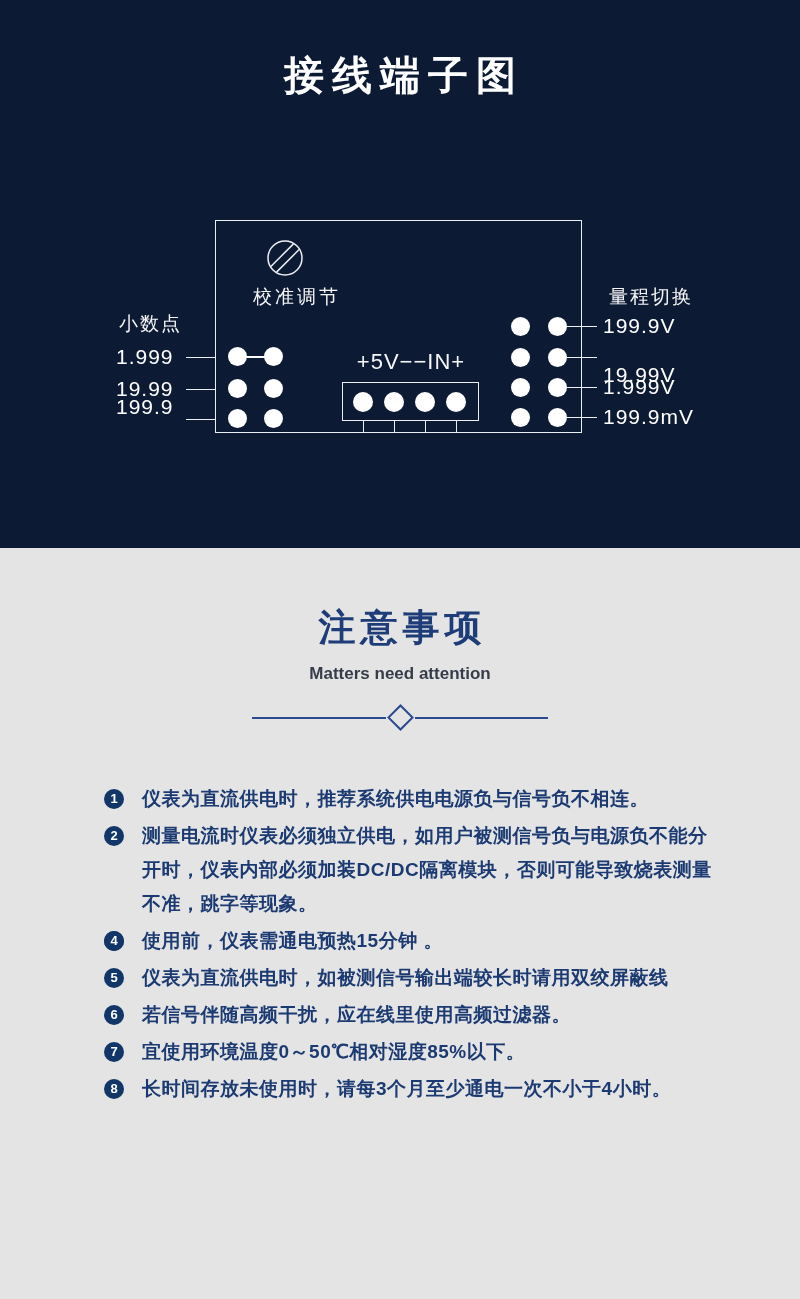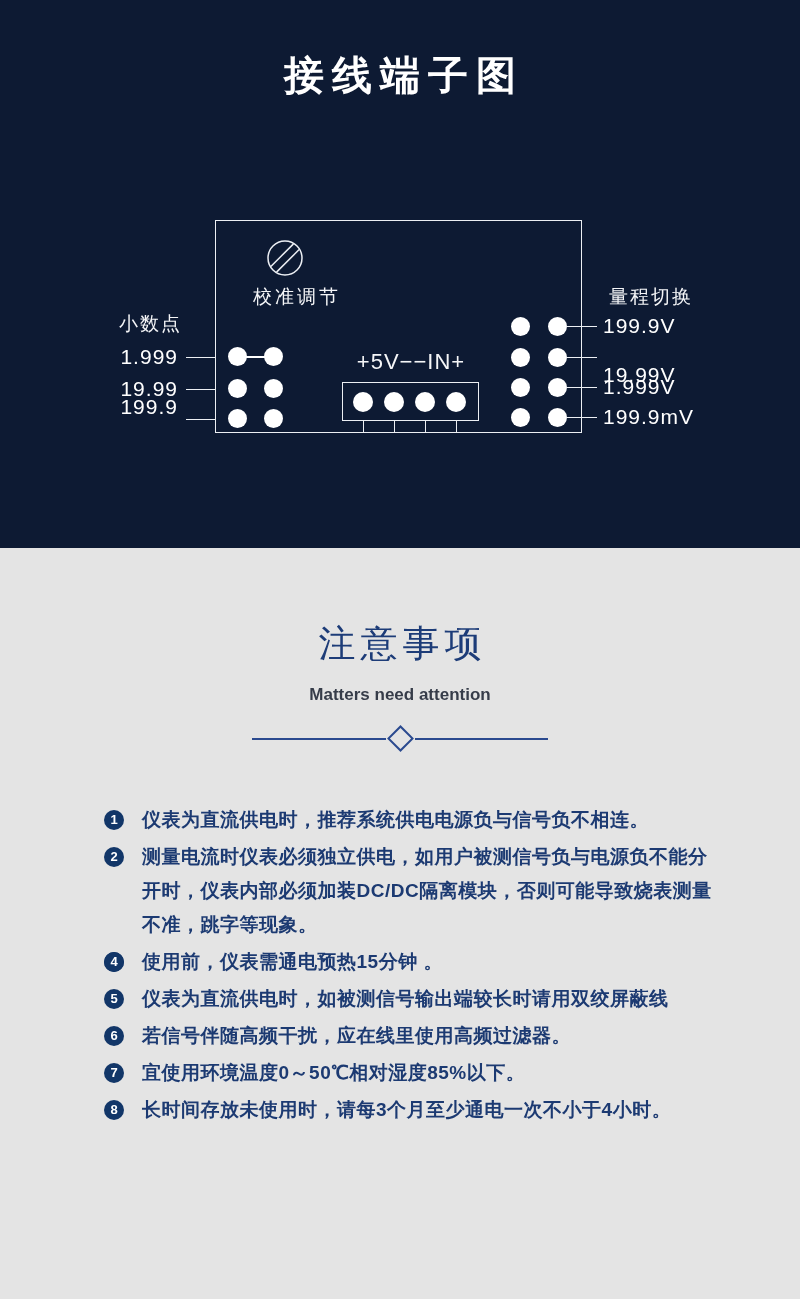--- a/index.html
+++ b/index.html
@@ -26,21 +26,21 @@
   }
   .wlabel { color:#f5f6f8; font-weight:500; }
   .calib-label  { left:231px; top:284px; width:110px; text-align:right; font-size:19px; letter-spacing:3px; }
   .dec-label    { left:119px; top:311px; font-size:19px; letter-spacing:2px; }
   .range-label  { left:609px; top:284px; font-size:19px; letter-spacing:2px; }
   .power-label  { left:337px; top:349px; width:148px; text-align:center; font-size:22px; letter-spacing:1px; }
 
   .num-label {
     color:#ffffff; font-size:21px; height:26px; line-height:26px; letter-spacing:1px;
   }
-  .num-left  { left:116px; width:62px; text-align:right; }
+  .num-left  { left:116px; width:62px; text-align:left; }
   .num-right { left:603px; text-align:left; }
 
   .leader { height:1px; background:#eceff4; }
   .leader-left  { left:186px; width:29px; }
   .leader-right { left:567px; width:30px; }
 
   .dot  { width:19px; height:19px; border-radius:50%; background:#ffffff; }
   .dot-mid { width:20px; height:20px; border-radius:50%; background:#ffffff; }
   .jumper { left:240px; top:356px; width:30px; height:2px; background:#ffffff; }
 
@@ -49,22 +49,22 @@
     border:1px solid #eceff4;
   }
   .stub { width:1px; height:12px; background:#eceff4; top:421px; }
 
   
   .bottom {
     position:absolute; left:0; top:548px; width:800px; height:751px;
     background:#e4e4e4;
   }
   .notice-title {
-    margin:16px; padding-top:55px; text-align:center;
-    color:#1d3c78; font-size:37px; font-weight:400;
+    margin:0; padding-top:55px; text-align:center;
+    color:#1d3c78; font-size:37px; font-weight:700;
     letter-spacing:5px; text-indent:5px;
   }
   .notice-subtitle {
     margin-top:11px; text-align:center;
     color:#363c49; font-size:17px; font-weight:700;
   }
   .divider {
     margin:23px auto 0; width:296px; height:21px;
     display:flex; align-items:center;
   }

